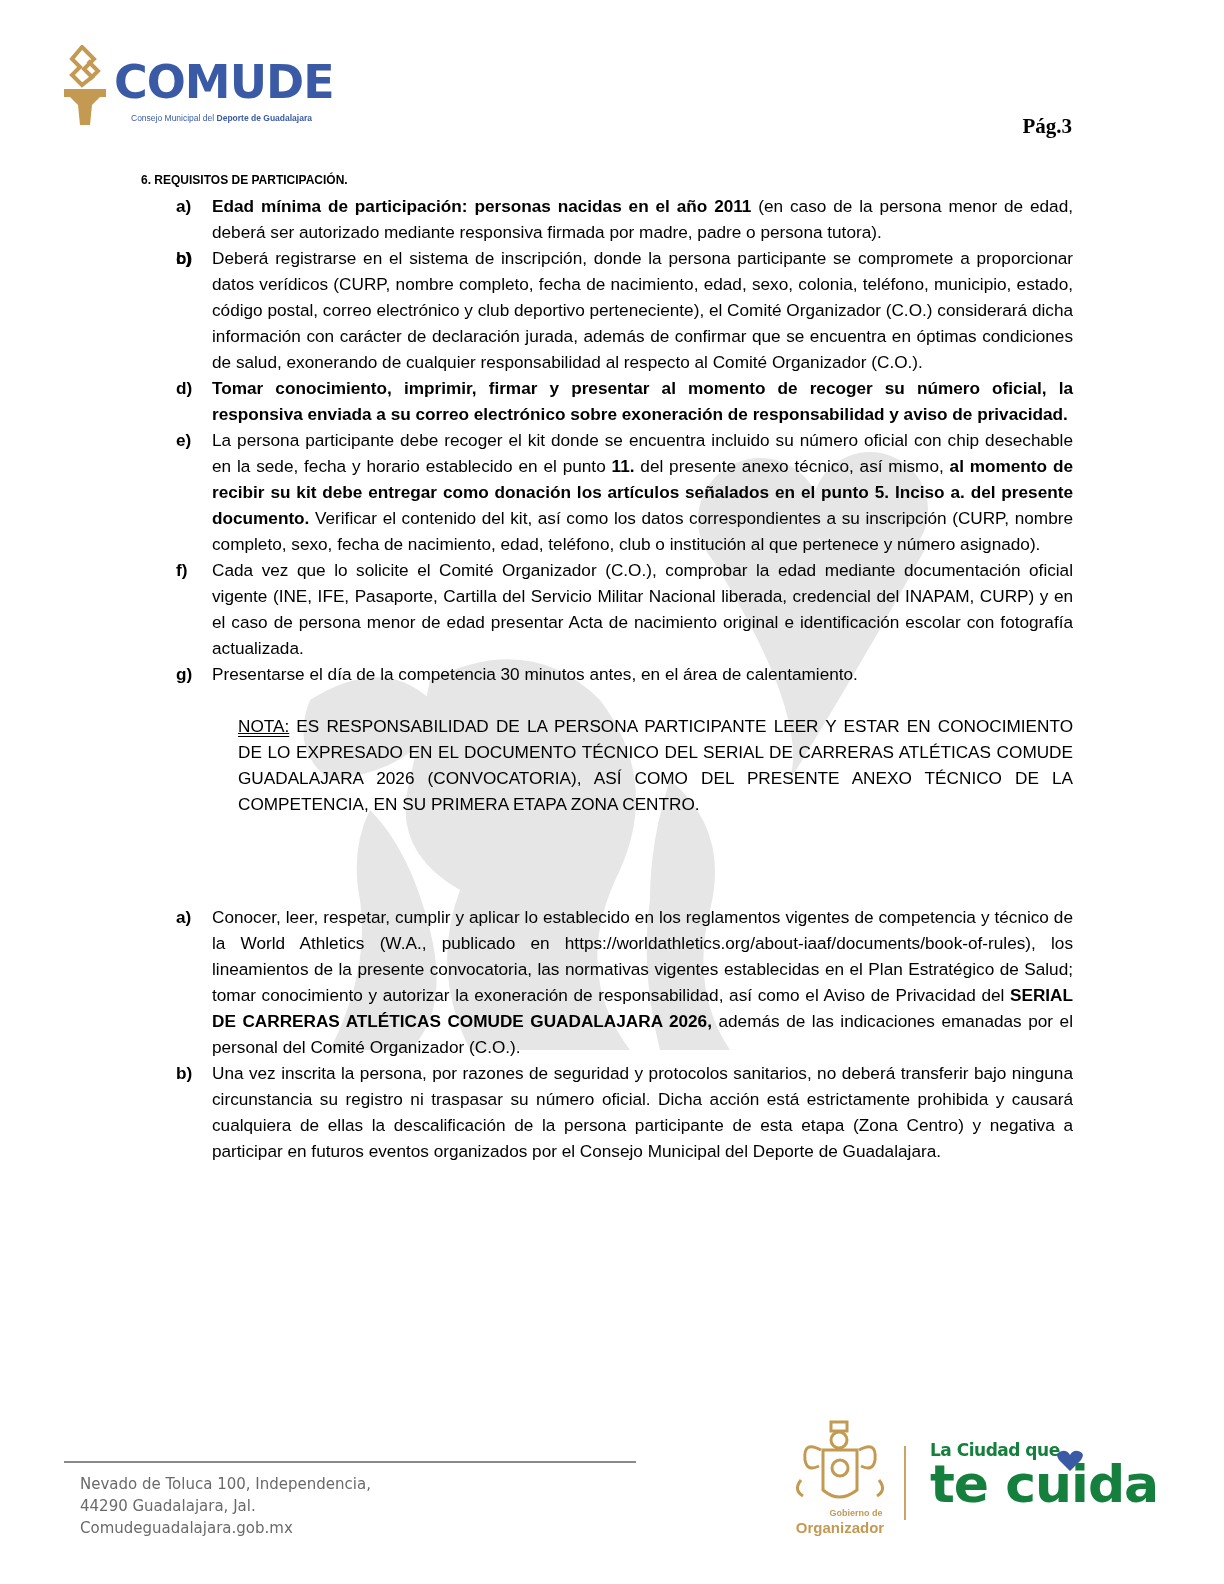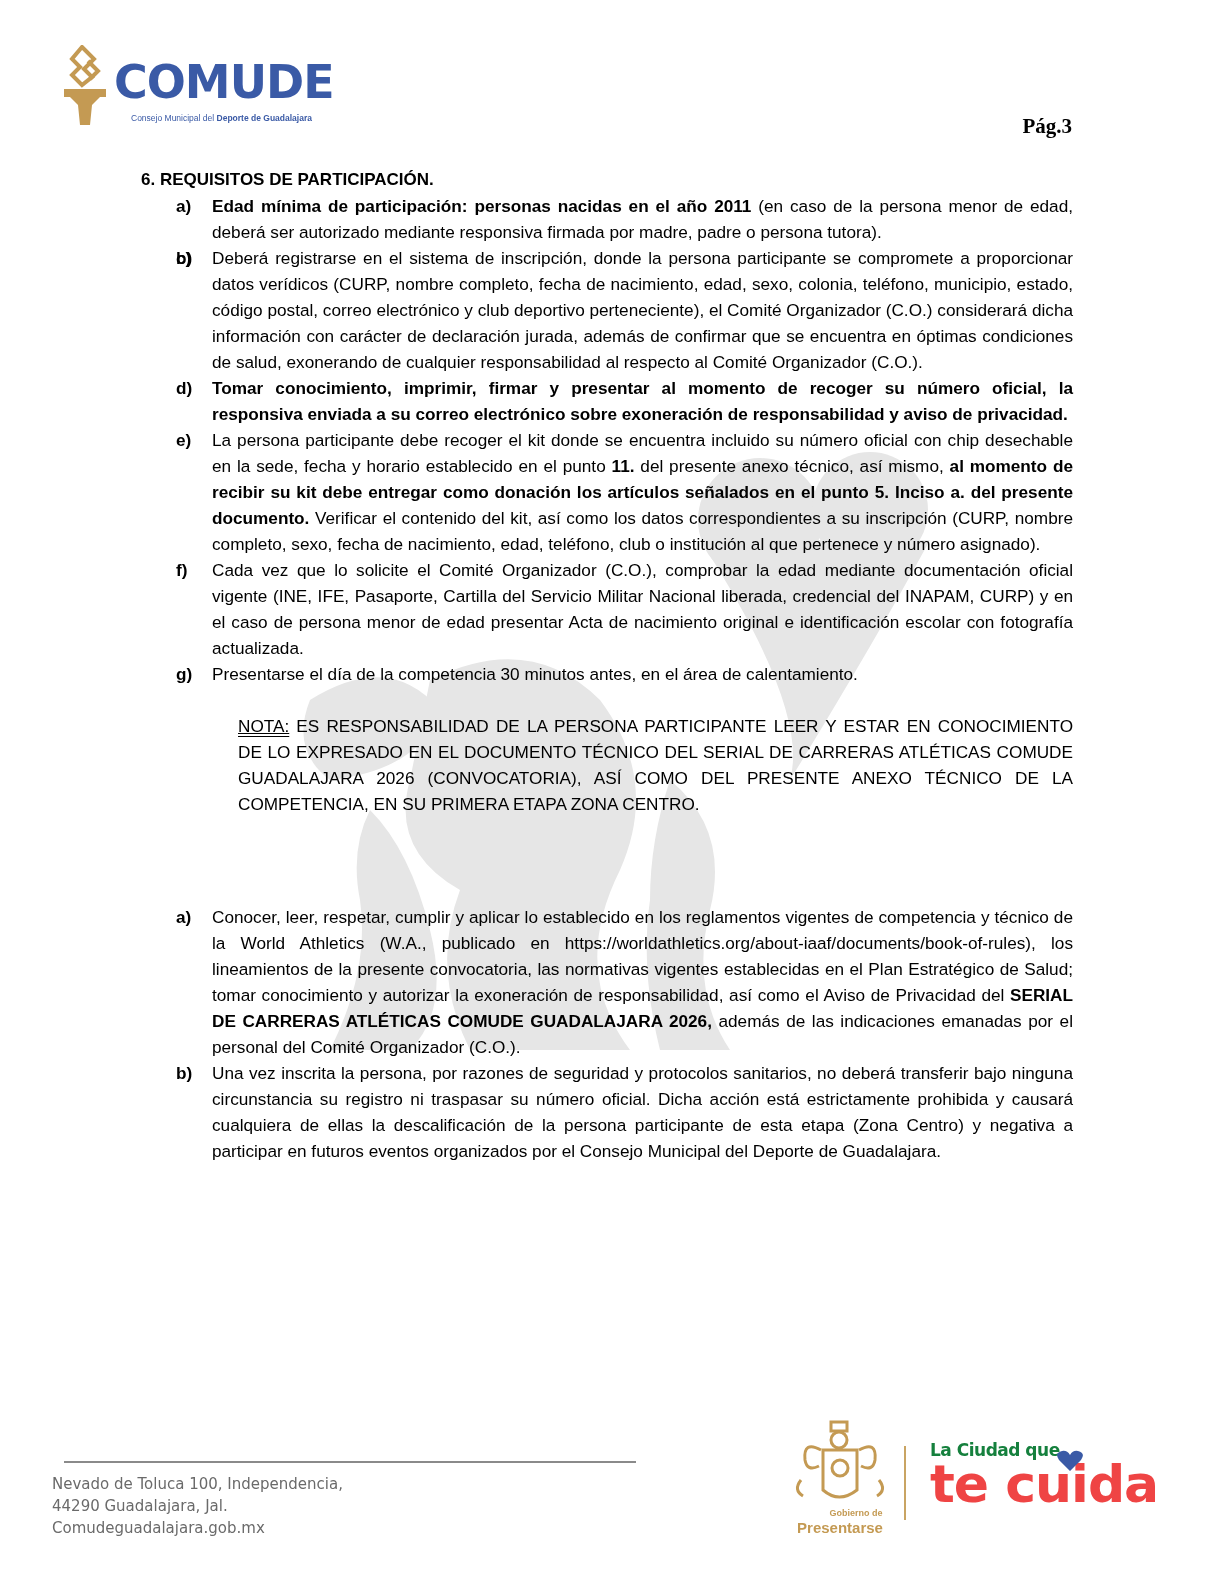--- a/index.html
+++ b/index.html
@@ -25,32 +25,32 @@
   .items { list-style: none; margin: 0; padding: 0; }
   .item { position: relative; padding-left: 71px; text-align: justify; }
   .item .marker { position: absolute; left: 35px; top: 0; font-weight: bold; }
   .item .bold { font-weight: bold; }
   .note { margin-left: 97px; margin-top: 26px; font-weight: normal; text-align: justify; }
   .note .note-label { text-decoration: underline; text-decoration-style: double; }
   .spacer-60 { height: 70px; }
 
   
   .footer-rule { position: absolute; left: 64px; top: 1461px; width: 572px; height: 2px; background: #8a8a8a; z-index: 1; }
-  .footer-address { position: absolute; left: 52px; top: 1473px; font-family: "DejaVu Sans", sans-serif;
+  .footer-address { position: absolute; left: 80px; top: 1473px; font-family: "DejaVu Sans", sans-serif;
                     font-size: 15px; line-height: 22px; color: #6a6a6a; z-index: 1; }
   .gov-logo { position: absolute; left: 785px; top: 1420px; width: 110px; height: 122px; z-index: 1; }
   .gov-logo svg { position: absolute; left: 8px; top: 0; }
   .gov-logo .gov-small { position: absolute; left: 16px; width: 110px; top: 88px; text-align: center;
                          font-size: 9px; color: #c49a53; font-weight: bold; }
   .gov-logo .gov-big { position: absolute; left: 0; width: 110px; top: 99px; text-align: center;
                        font-size: 15px; color: #c49a53; font-weight: bold; }
   .vdivider { position: absolute; left: 904px; top: 1446px; width: 2px; height: 74px; background: #c9a463; z-index: 1; }
   .slogan { position: absolute; left: 930px; top: 1440px; z-index: 1; }
   .slogan .s-small { font-family: "DejaVu Sans", sans-serif; font-weight: bold; font-size: 17px; color: #15803d; letter-spacing: -0.5px; }
-  .slogan .s-big { font-family: "DejaVu Sans", sans-serif; font-weight: bold; font-size: 52px; color: #ef4444;
+  .slogan .s-big { font-family: "DejaVu Sans", sans-serif; font-weight: bold; font-size: 52px; color: #15803d;
                    line-height: 52px; letter-spacing: -1px; margin-top: -2px; }
   .heart { position: absolute; left: 1056px; top: 1450px; z-index: 1; }
 </style>
 </head>
 <body>
 
 <svg class="watermark" viewBox="0 0 700 620">
   <g fill="#e6e6e6">
     <circle cx="490" cy="70" r="62"></circle>
     <circle cx="600" cy="60" r="58"></circle>
@@ -73,21 +73,21 @@
   </svg>
   <div class="brand">COMUDE</div>
   <div class="tagline">
     <span>Consejo Municipal del </span><b>Deporte de Guadalajara</b>
   </div>
 </div>
 
 <div class="page-num">Pág.3</div>
 
 <div class="content">
-  <h2 class="section-title" style="font-size:17px">6. REQUISITOS DE PARTICIPACIÓN.</h2>
+  <h2 class="section-title" style="font-size:12px">6. REQUISITOS DE PARTICIPACIÓN.</h2>
   <ul class="items">
     <li class="item">
       <span class="marker">a)</span>
       <span class="bold">Edad mínima de participación: personas nacidas en el año 2011</span><span> (en caso de la persona menor de edad, deberá ser autorizado mediante responsiva firmada por madre, padre o persona tutora).</span>
     </li>
     <li class="item">
       <span class="marker">b)</span>
     </li>
     <li class="item">
       <span class="marker">c)</span>
@@ -142,21 +142,21 @@
       <circle cx="46" cy="20" r="8"></circle>
       <path d="M28 30 Q10 20 12 40 Q14 52 26 46"></path>
       <path d="M66 30 Q84 20 82 40 Q80 52 68 46"></path>
       <path d="M30 30 L64 30 L64 70 Q46 84 30 70 Z"></path>
       <circle cx="47" cy="48" r="8"></circle>
       <path d="M8 60 Q0 70 10 76"></path>
       <path d="M86 60 Q94 70 84 76"></path>
     </g>
   </svg>
   <div class="gov-small">Gobierno de</div>
-  <div class="gov-big">Presentarse</div>
+  <div class="gov-big">Organizador</div>
 </div>
 
 <div class="vdivider"></div>
 
 <div class="slogan">
   <div class="s-small">La Ciudad que</div>
   <div class="s-big">te cuida</div>
 </div>
 <svg class="heart" width="28" height="22" viewBox="0 0 28 22">
   <path d="M14 21 L3 10 Q-2 3 6 1 Q11 0 14 5 Q17 0 22 1 Q30 3 25 10 Z" fill="#3a5aa6"></path>

